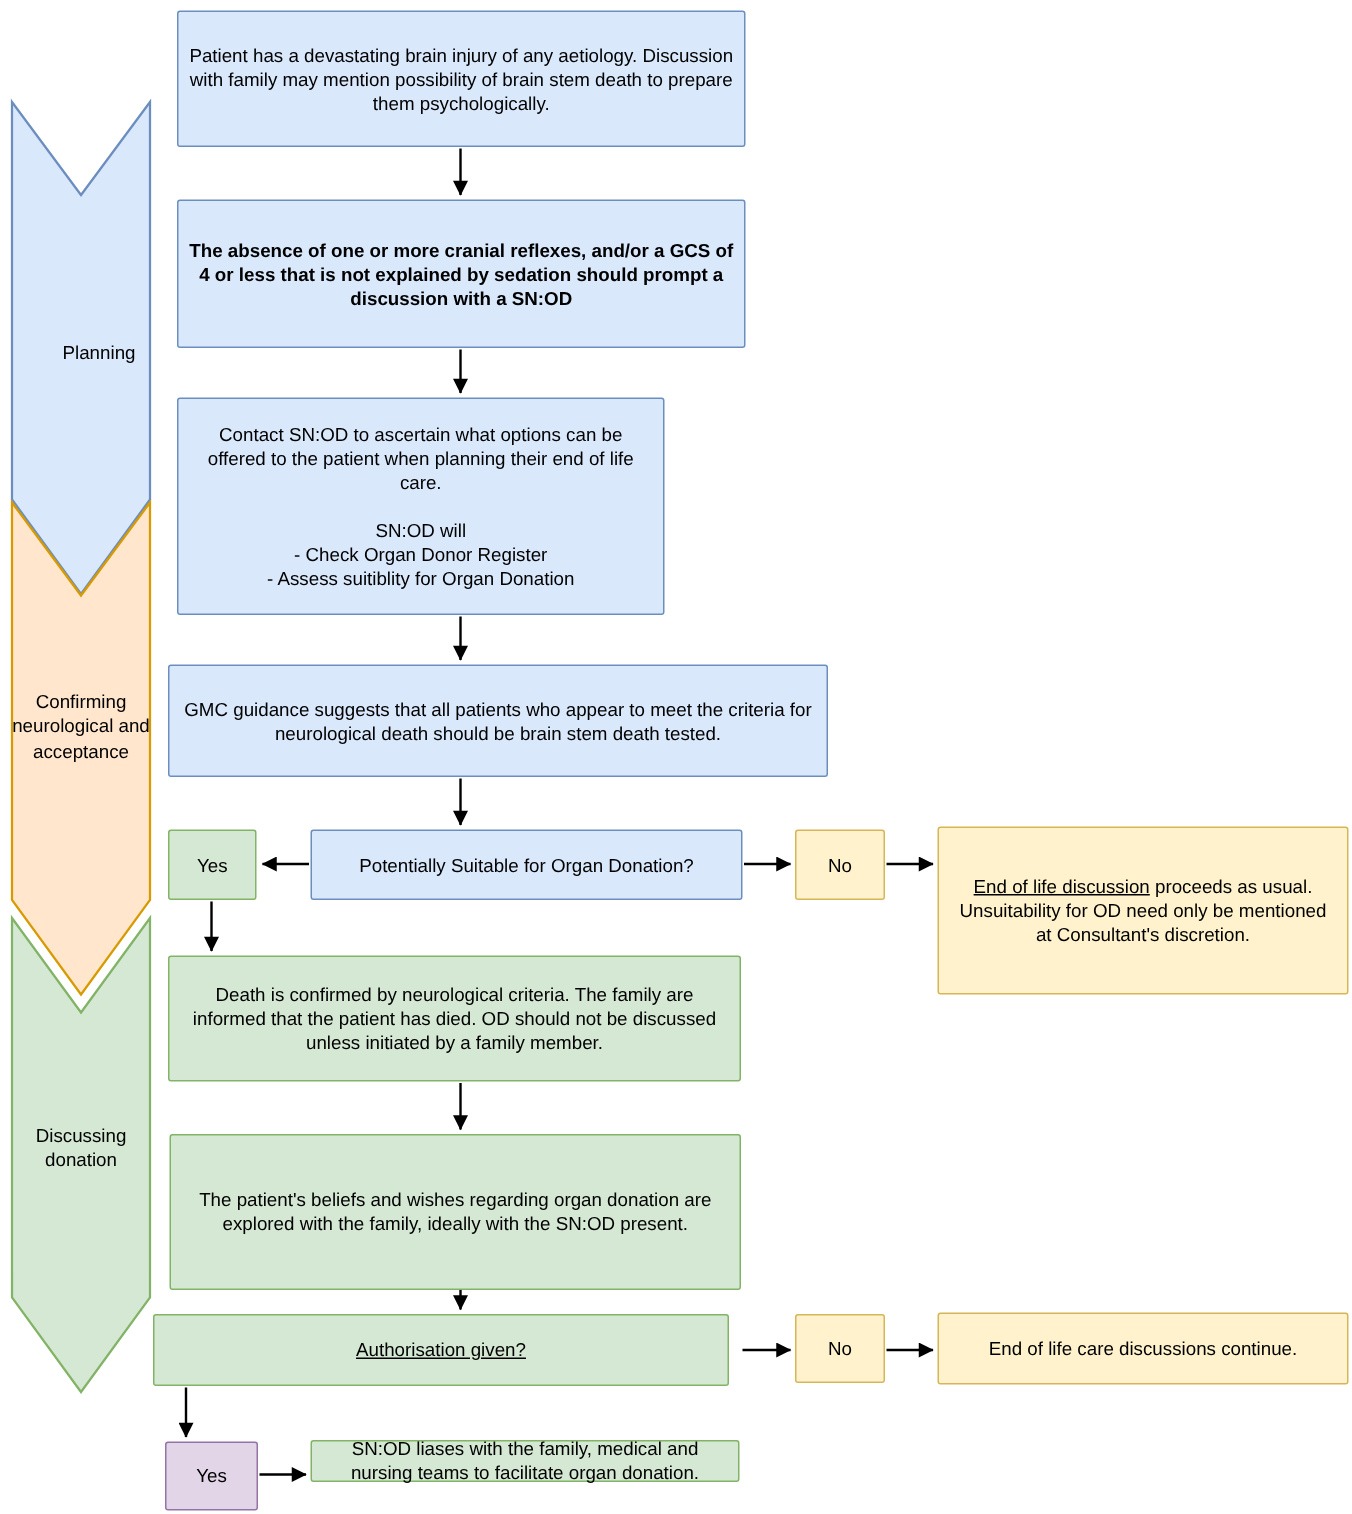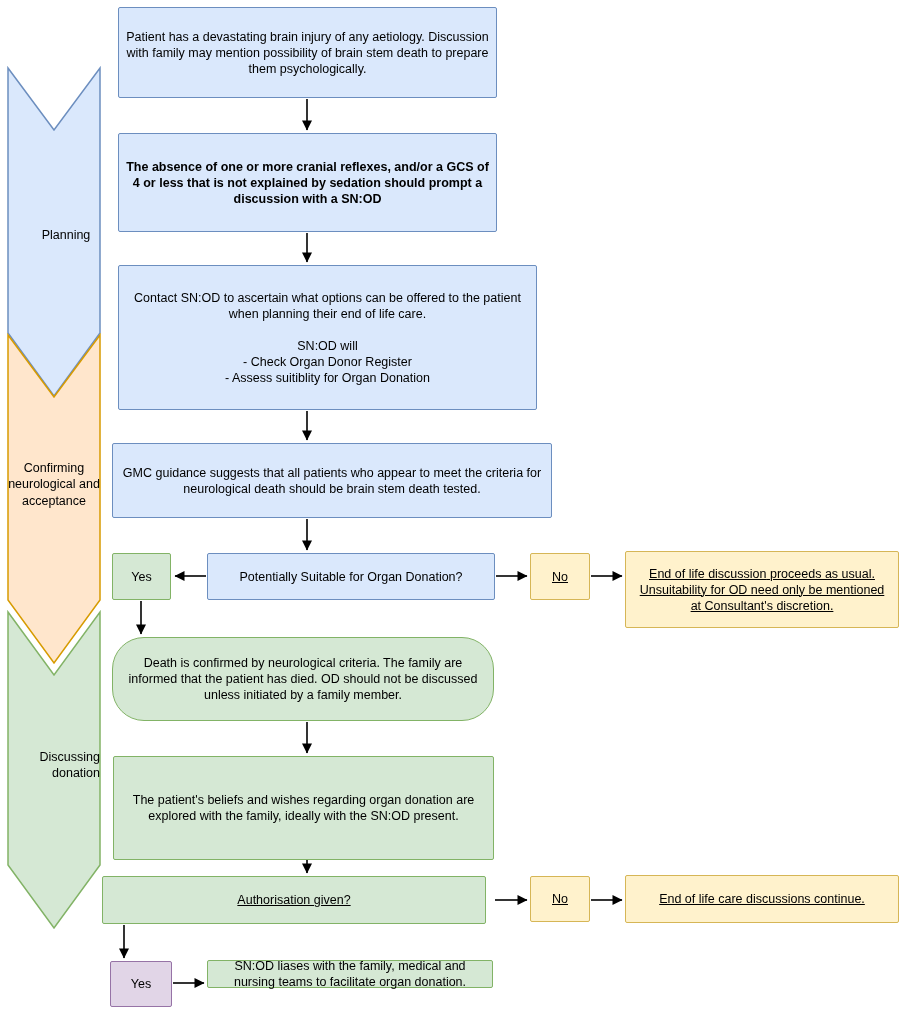--- a/index.html
+++ b/index.html
@@ -25,21 +25,21 @@
     justify-content: center;
     text-align: center;
     font-size: 12.5px;
     line-height: 1.28;
     border-radius: 2px;
     padding: 3px 7px;
     white-space: pre-line;
   }
   .blue   { background: #dae8fc; border: 1.5px solid #6c8ebf; }
   .green  { background: #d5e8d4; border: 1.5px solid #82b366; }
-  .yellow { background: #fff2cc; border: 1.5px solid #d6b656; text-decoration: underline; }
+  .yellow { background: #fff2cc; border: 1.5px solid #d6b656; }
   .purple { background: #e1d5e7; border: 1.5px solid #9673a6; }
 
   .stage-label {
     position: absolute;
     text-align: center;
     font-size: 12.5px;
     line-height: 1.3;
   }
   .u { text-decoration: underline; }
 </style>
@@ -70,45 +70,45 @@
     <line x1="307" y1="722" x2="307" y2="753" marker-end="url(#ah)"></line>
     <line x1="307" y1="841" x2="307" y2="873" marker-end="url(#ah)"></line>
     <line x1="495" y1="900" x2="527" y2="900" marker-end="url(#ah)"></line>
     <line x1="591" y1="900" x2="622" y2="900" marker-end="url(#ah)"></line>
     <line x1="124" y1="925" x2="124" y2="958" marker-end="url(#ah)"></line>
     <line x1="173" y1="983" x2="204" y2="983" marker-end="url(#ah)"></line>
   </svg>
 
   <div class="stage-label" style="left:8px; top:215px; width:116px;margin-top:12px;">Planning</div>
   <div class="stage-label" style="left:3px; top:460px; width:102px;">Confirming neurological and acceptance</div>
-  <div class="stage-label" style="left:8px; top:749px; width:92px;text-align:right;">Discussing donation</div>
+  <div class="stage-label" style="left:8px; top:749px; width:92px;">Discussing donation</div>
 
   <div class="box blue" style="left:118px; top:7px; width:379px; height:91px;">Patient has a devastating brain injury of any aetiology. Discussion with family may mention possibility of brain stem death to prepare them psychologically.</div>
 
   <div class="box blue" style="left:118px; top:133px; width:379px; height:99px;font-weight:bold;">The absence of one or more cranial reflexes, and/or a GCS of 4 or less that is not explained by sedation should prompt a discussion with a SN:OD</div>
 
-  <div class="box blue" style="left:118px; top:265px; width:419px; height:145px;">Contact SN:OD to ascertain what options can be offered to the patient when planning their end of life care.
+  <div class="box blue" style="left:118px; top:265px; width:325px; height:145px;">Contact SN:OD to ascertain what options can be offered to the patient when planning their end of life care.
 
 SN:OD will
 - Check Organ Donor Register
 - Assess suitiblity for Organ Donation</div>
 
   <div class="box blue" style="left:112px; top:443px; width:440px; height:75px;">GMC guidance suggests that all patients who appear to meet the criteria for neurological death should be brain stem death tested.</div>
 
   <div class="box blue" style="left:207px; top:553px; width:288px; height:47px;">Potentially Suitable for Organ Donation?</div>
 
   <div class="box green" style="left:112px; top:553px; width:59px; height:47px;">Yes</div>
 
   <div class="box yellow" style="left:530px; top:553px; width:60px; height:47px;">No</div>
 
-  <div class="box yellow" style="left:625px; top:551px; width:274px; height:77px;">
+  <div class="box yellow" style="left:625px; top:551px; width:274px; height:112px;">
     <div><span class="u">End of life discussion</span><span> proceeds as usual. Unsuitability for OD need only be mentioned at Consultant's discretion.</span></div>
   </div>
 
-  <div class="box green" style="left:112px; top:637px; width:382px; height:84px;border-radius:32px;">Death is confirmed by neurological criteria. The family are informed that the patient has died. OD should not be discussed unless initiated by a family member.</div>
+  <div class="box green" style="left:112px; top:637px; width:382px; height:84px;">Death is confirmed by neurological criteria. The family are informed that the patient has died. OD should not be discussed unless initiated by a family member.</div>
 
   <div class="box green" style="left:113px; top:756px; width:381px; height:104px;">The patient's beliefs and wishes regarding organ donation are explored with the family, ideally with the SN:OD present.</div>
 
   <div class="box green" style="left:102px; top:876px; width:384px; height:48px;text-decoration:underline;">Authorisation given?</div>
 
   <div class="box yellow" style="left:530px; top:876px; width:60px; height:46px;">No</div>
 
   <div class="box yellow" style="left:625px; top:875px; width:274px; height:48px;">End of life care discussions continue.</div>
 
   <div class="box purple" style="left:110px; top:961px; width:62px; height:46px;">Yes</div>

